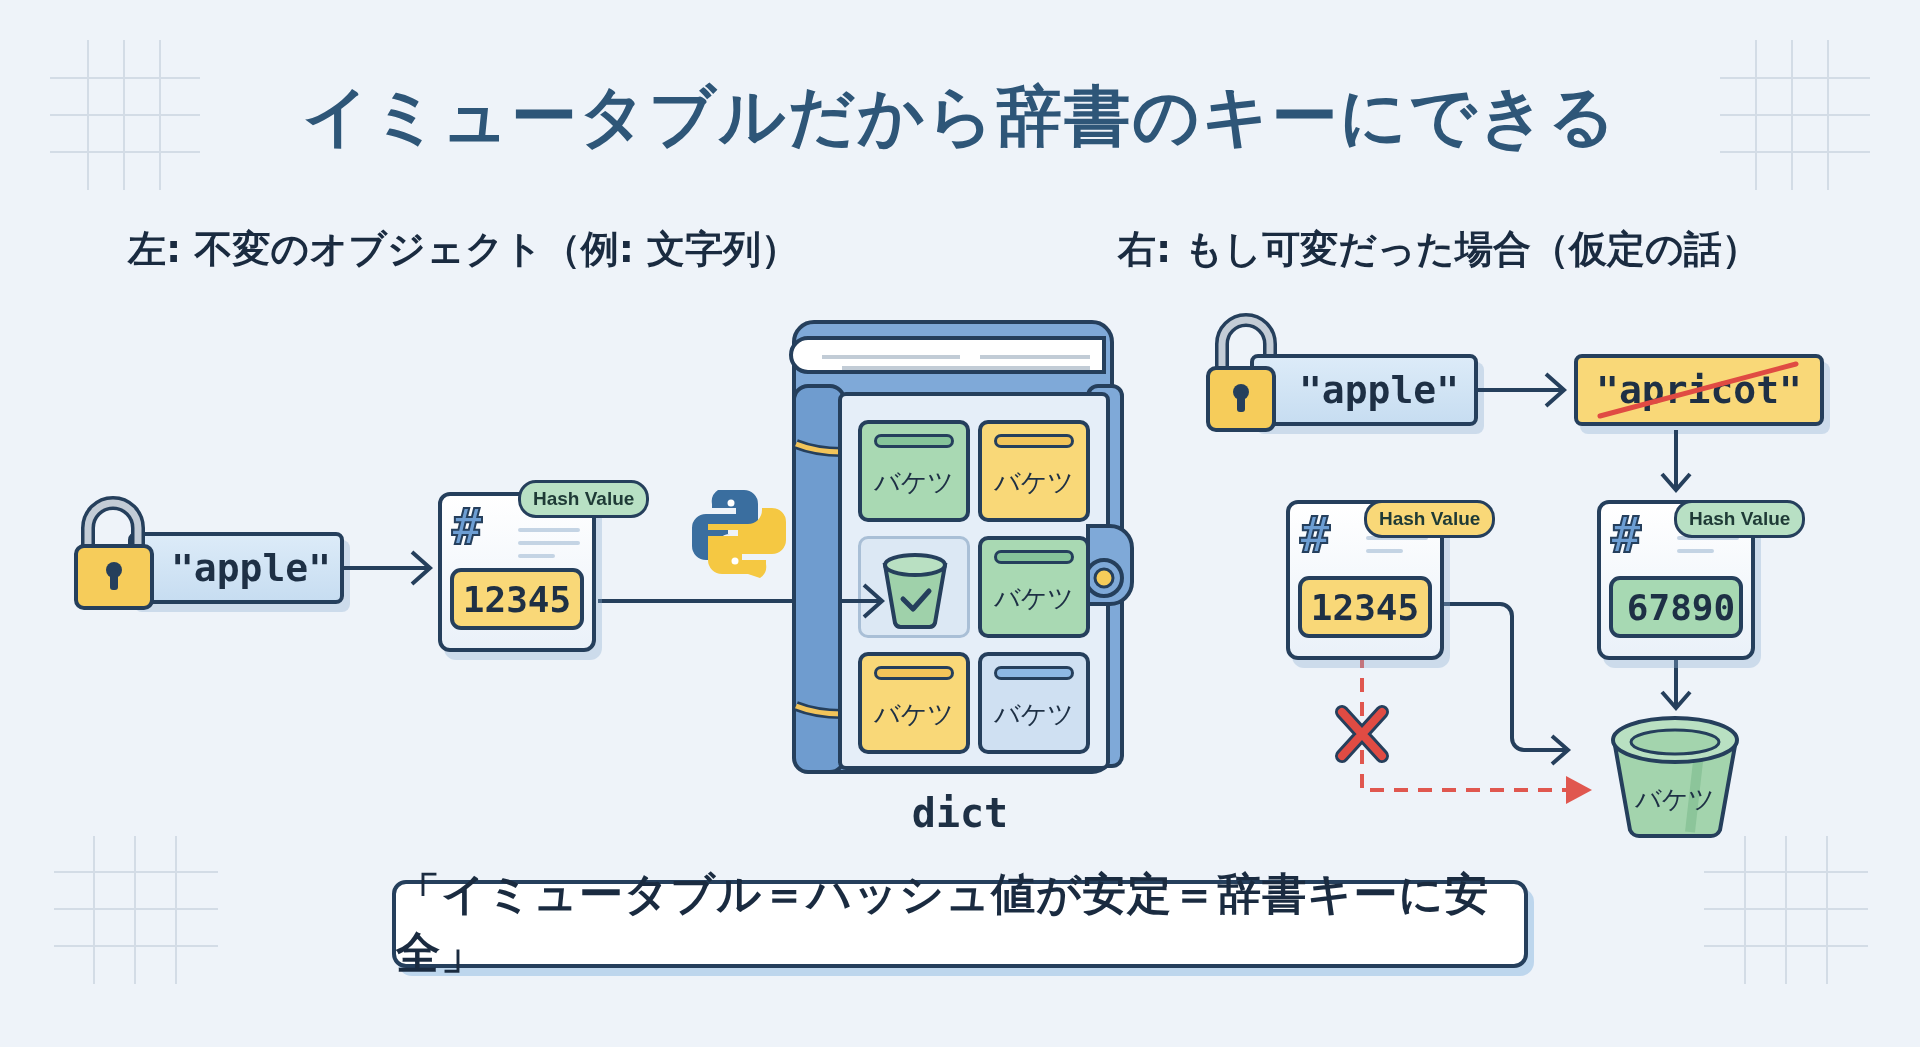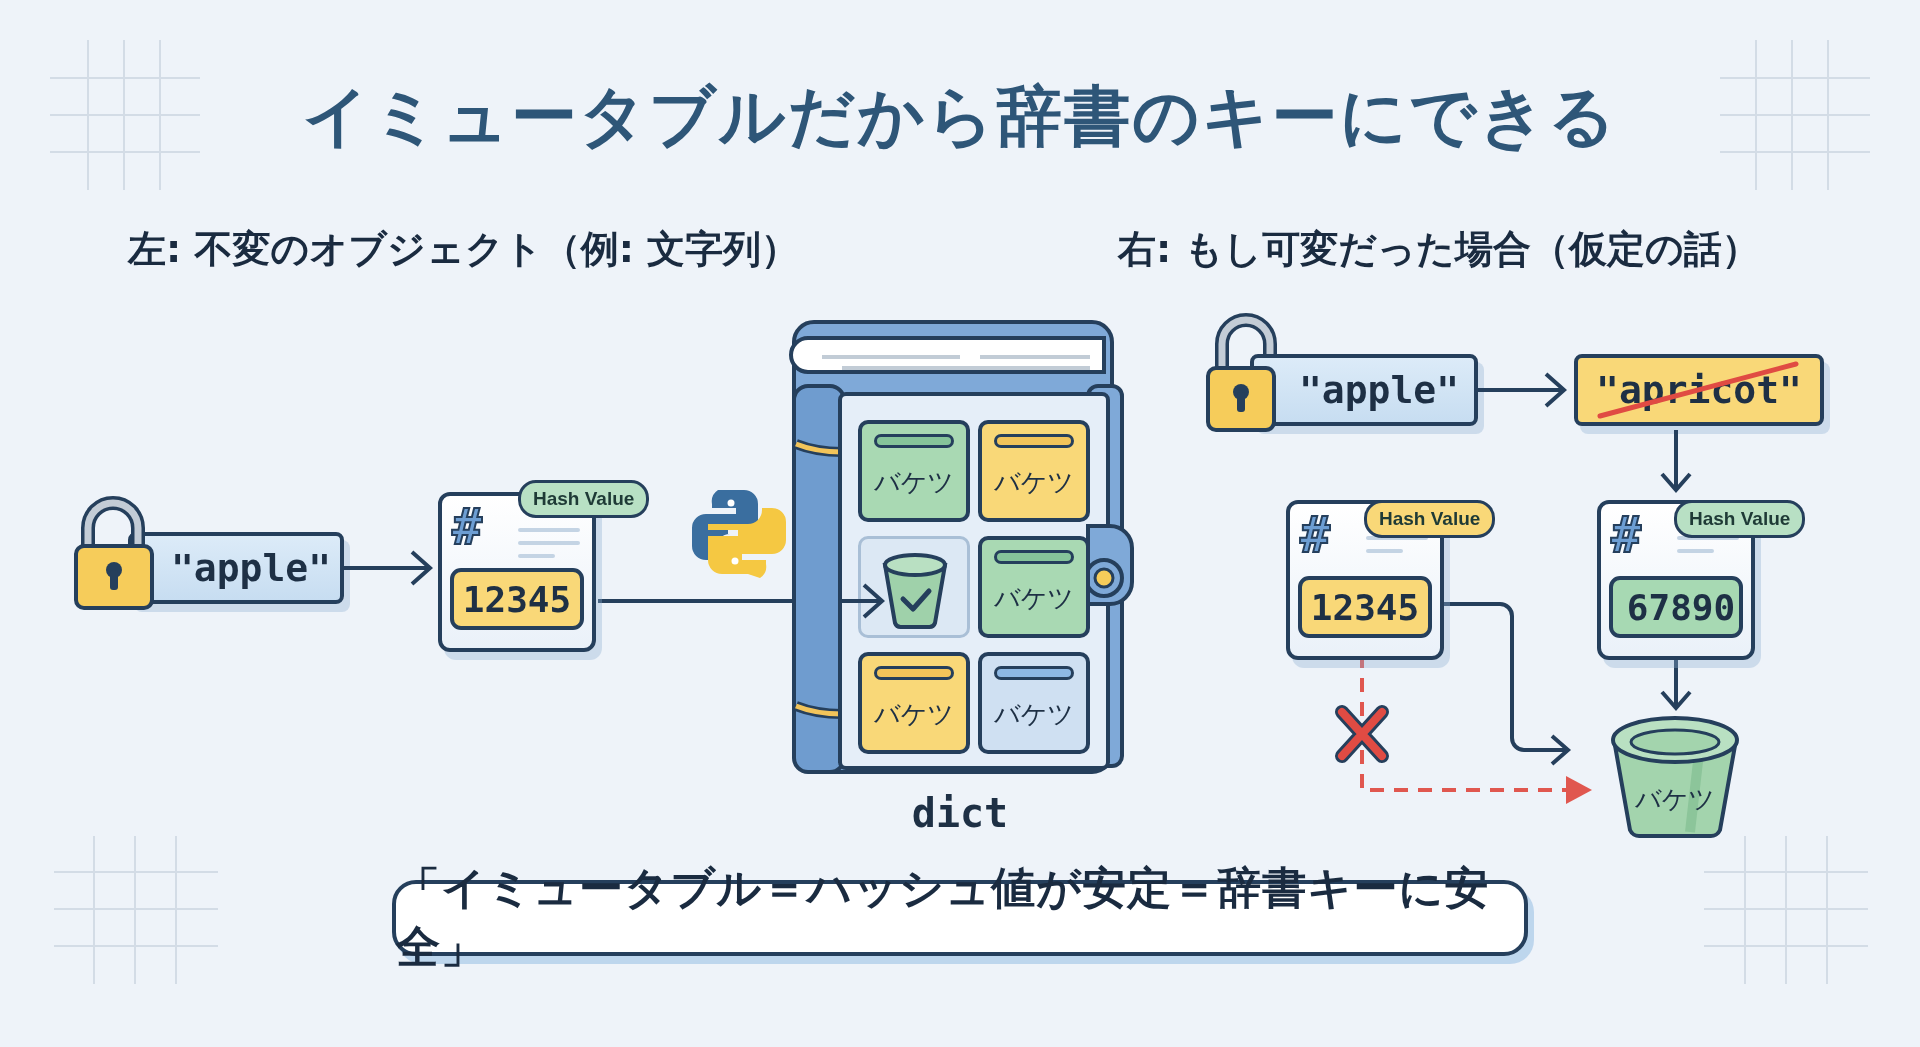--- a/index.html
+++ b/index.html
@@ -68,22 +68,22 @@
   .bucket .bar {
     position: absolute; left: 12px; right: 12px; top: 10px; height: 14px;
     border: 3px solid #253f5c; border-radius: 8px; box-sizing: border-box;
   }
   .b-green { background: #a9d9b3; } .b-green .bar { background: #86c49a; }
   .b-yellow { background: #f9d878; } .b-yellow .bar { background: #f2c45a; }
   .b-blue { background: #cfe0f2; } .b-blue .bar { background: #8db8e4; }
   .b-empty { background: #dce8f4; border-color: #a9bfd6; border-width: 3px; }
 
   .caption-box {
-    position: absolute; left: 392px; top: 880px; width: 1136px; height: 76px;
-    background: #ffffff; border: 4px solid #253f5c; border-radius: 24px; box-sizing: border-box;
+    position: absolute; left: 392px; top: 880px; width: 1136px; height: 88px;
+    background: #ffffff; border: 4px solid #253f5c; border-radius: 14px; box-sizing: border-box;
     box-shadow: 6px 8px 0 rgba(150,190,228,0.55);
     display: flex; align-items: center; justify-content: center;
     font-size: 44px; font-weight: bold; color: #1a2b40; letter-spacing: 1px;
   }
   .dict-label {
     position: absolute; left: 880px; width: 160px; top: 790px; text-align: center;
     font-size: 40px; font-weight: bold; color: #1e3045;
   }
   svg.overlay { position: absolute; left: 0; top: 0; }
 </style>

